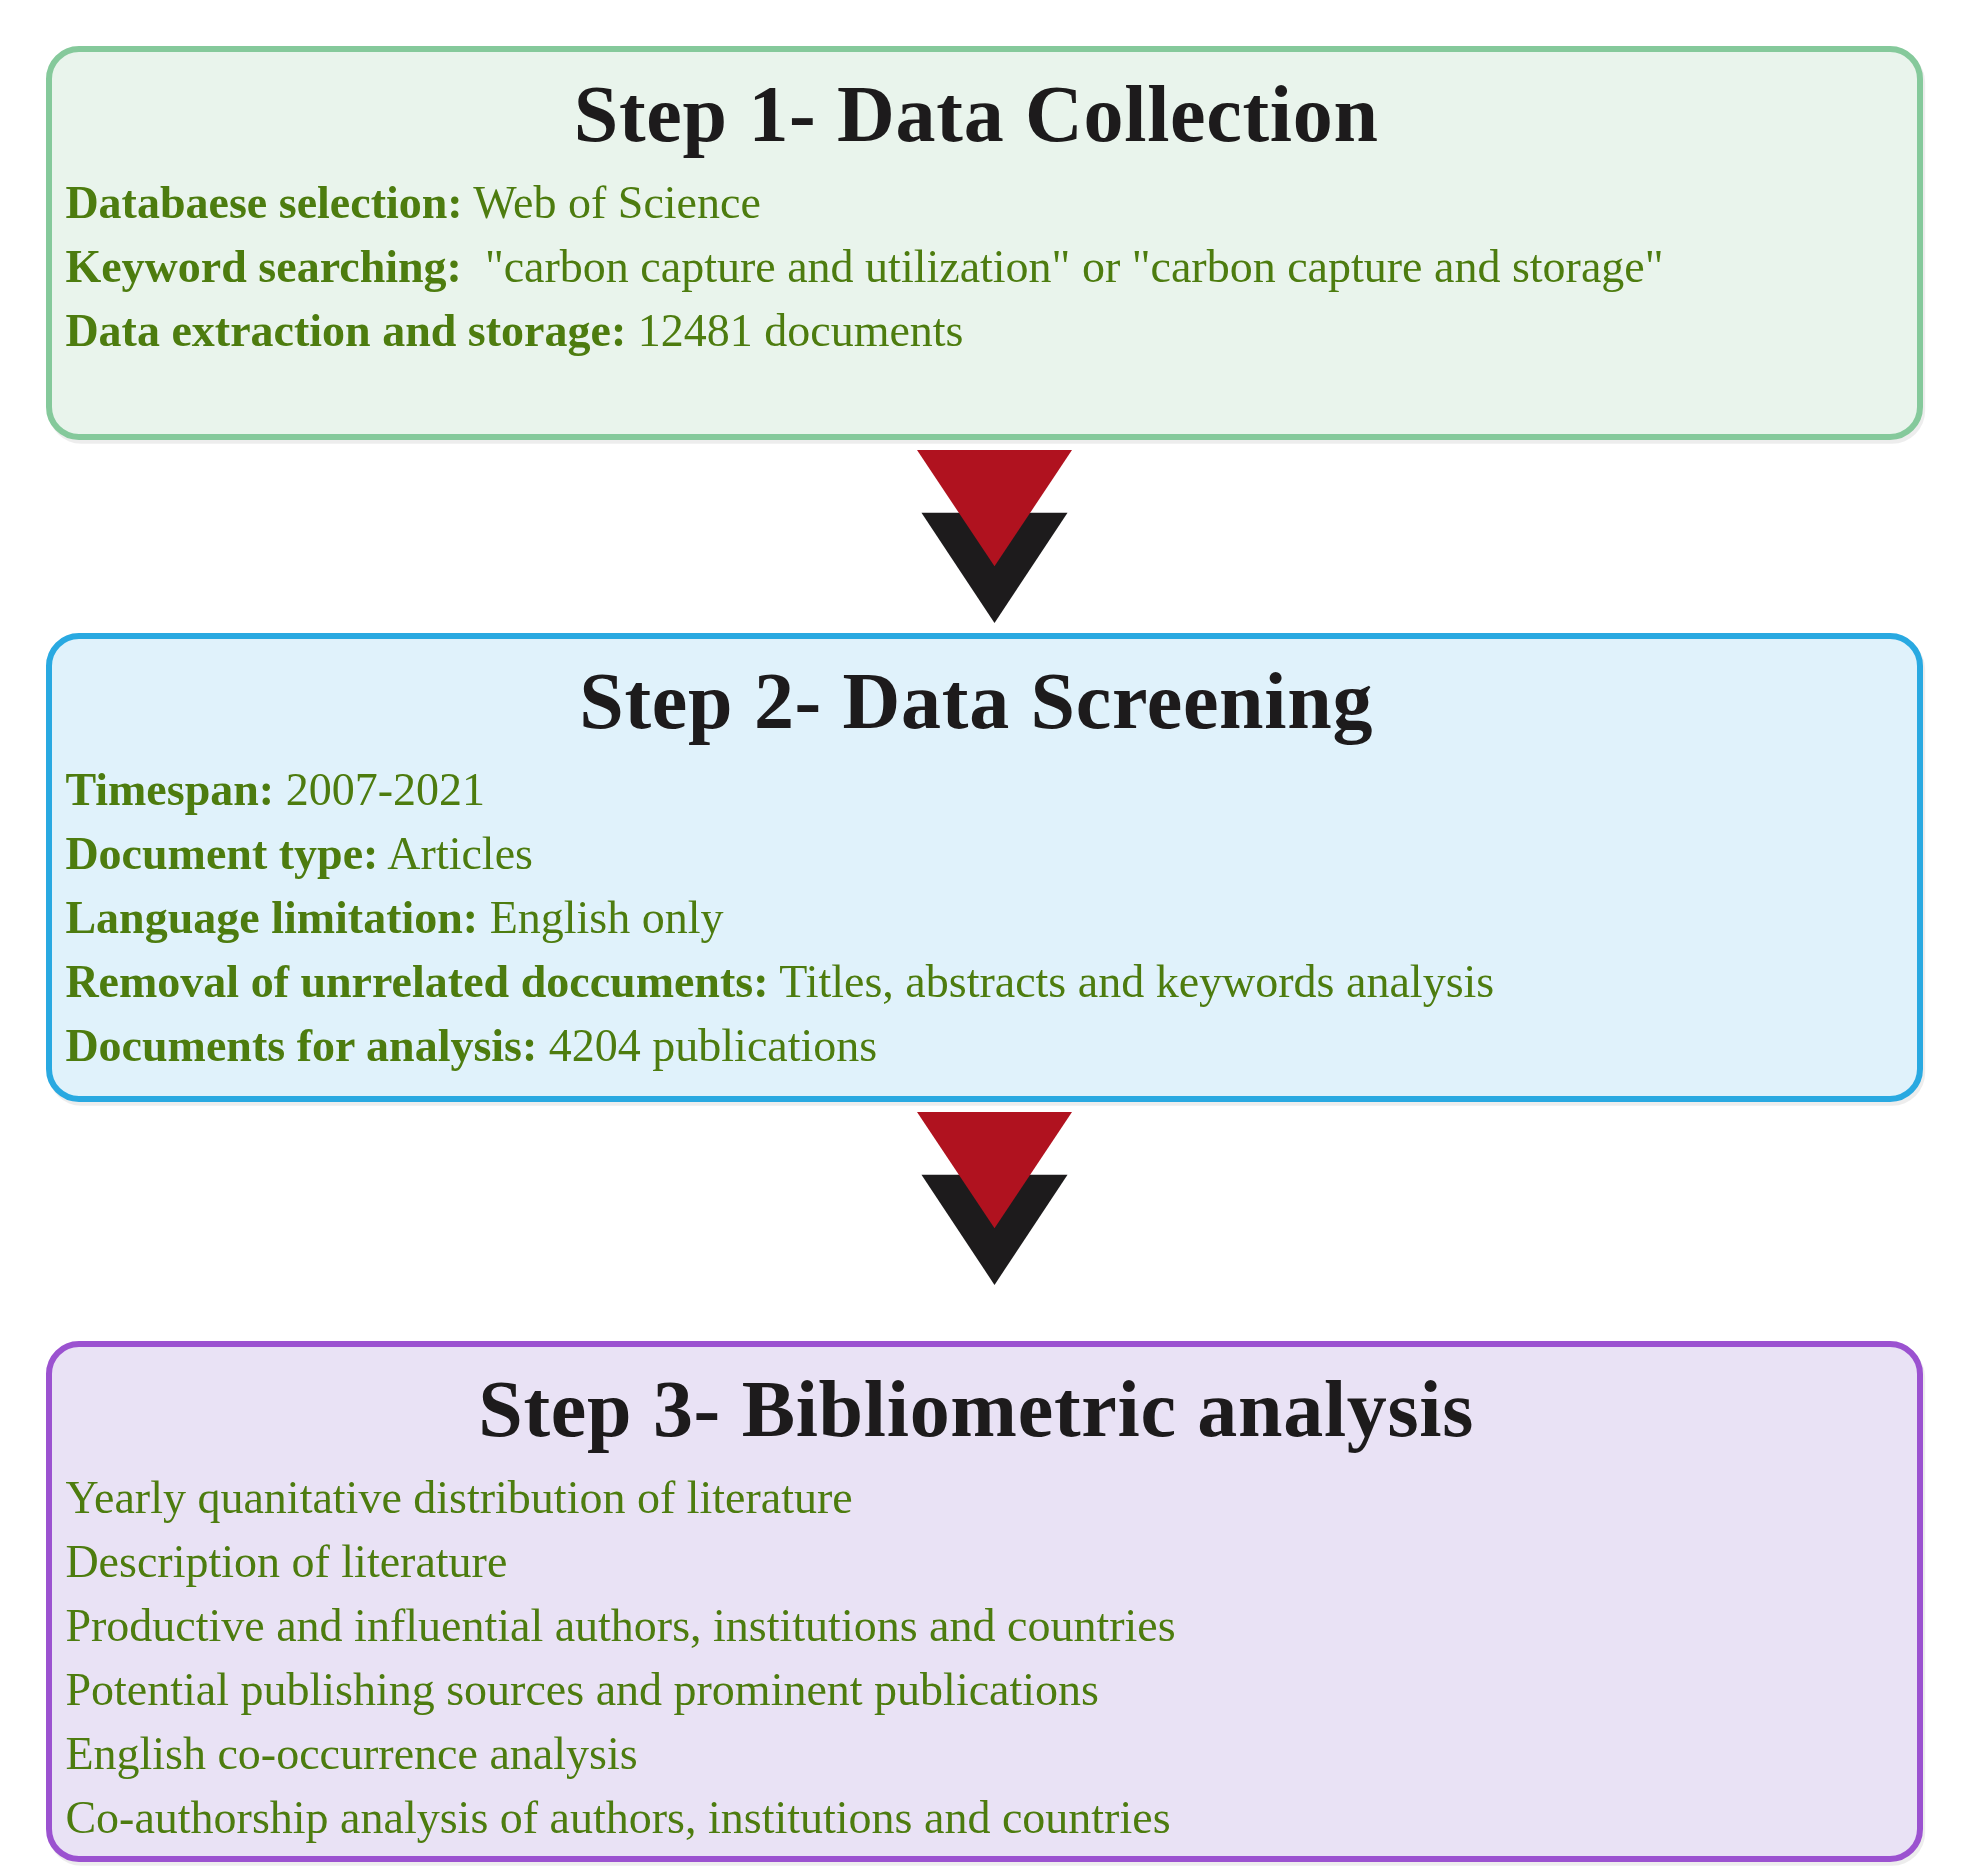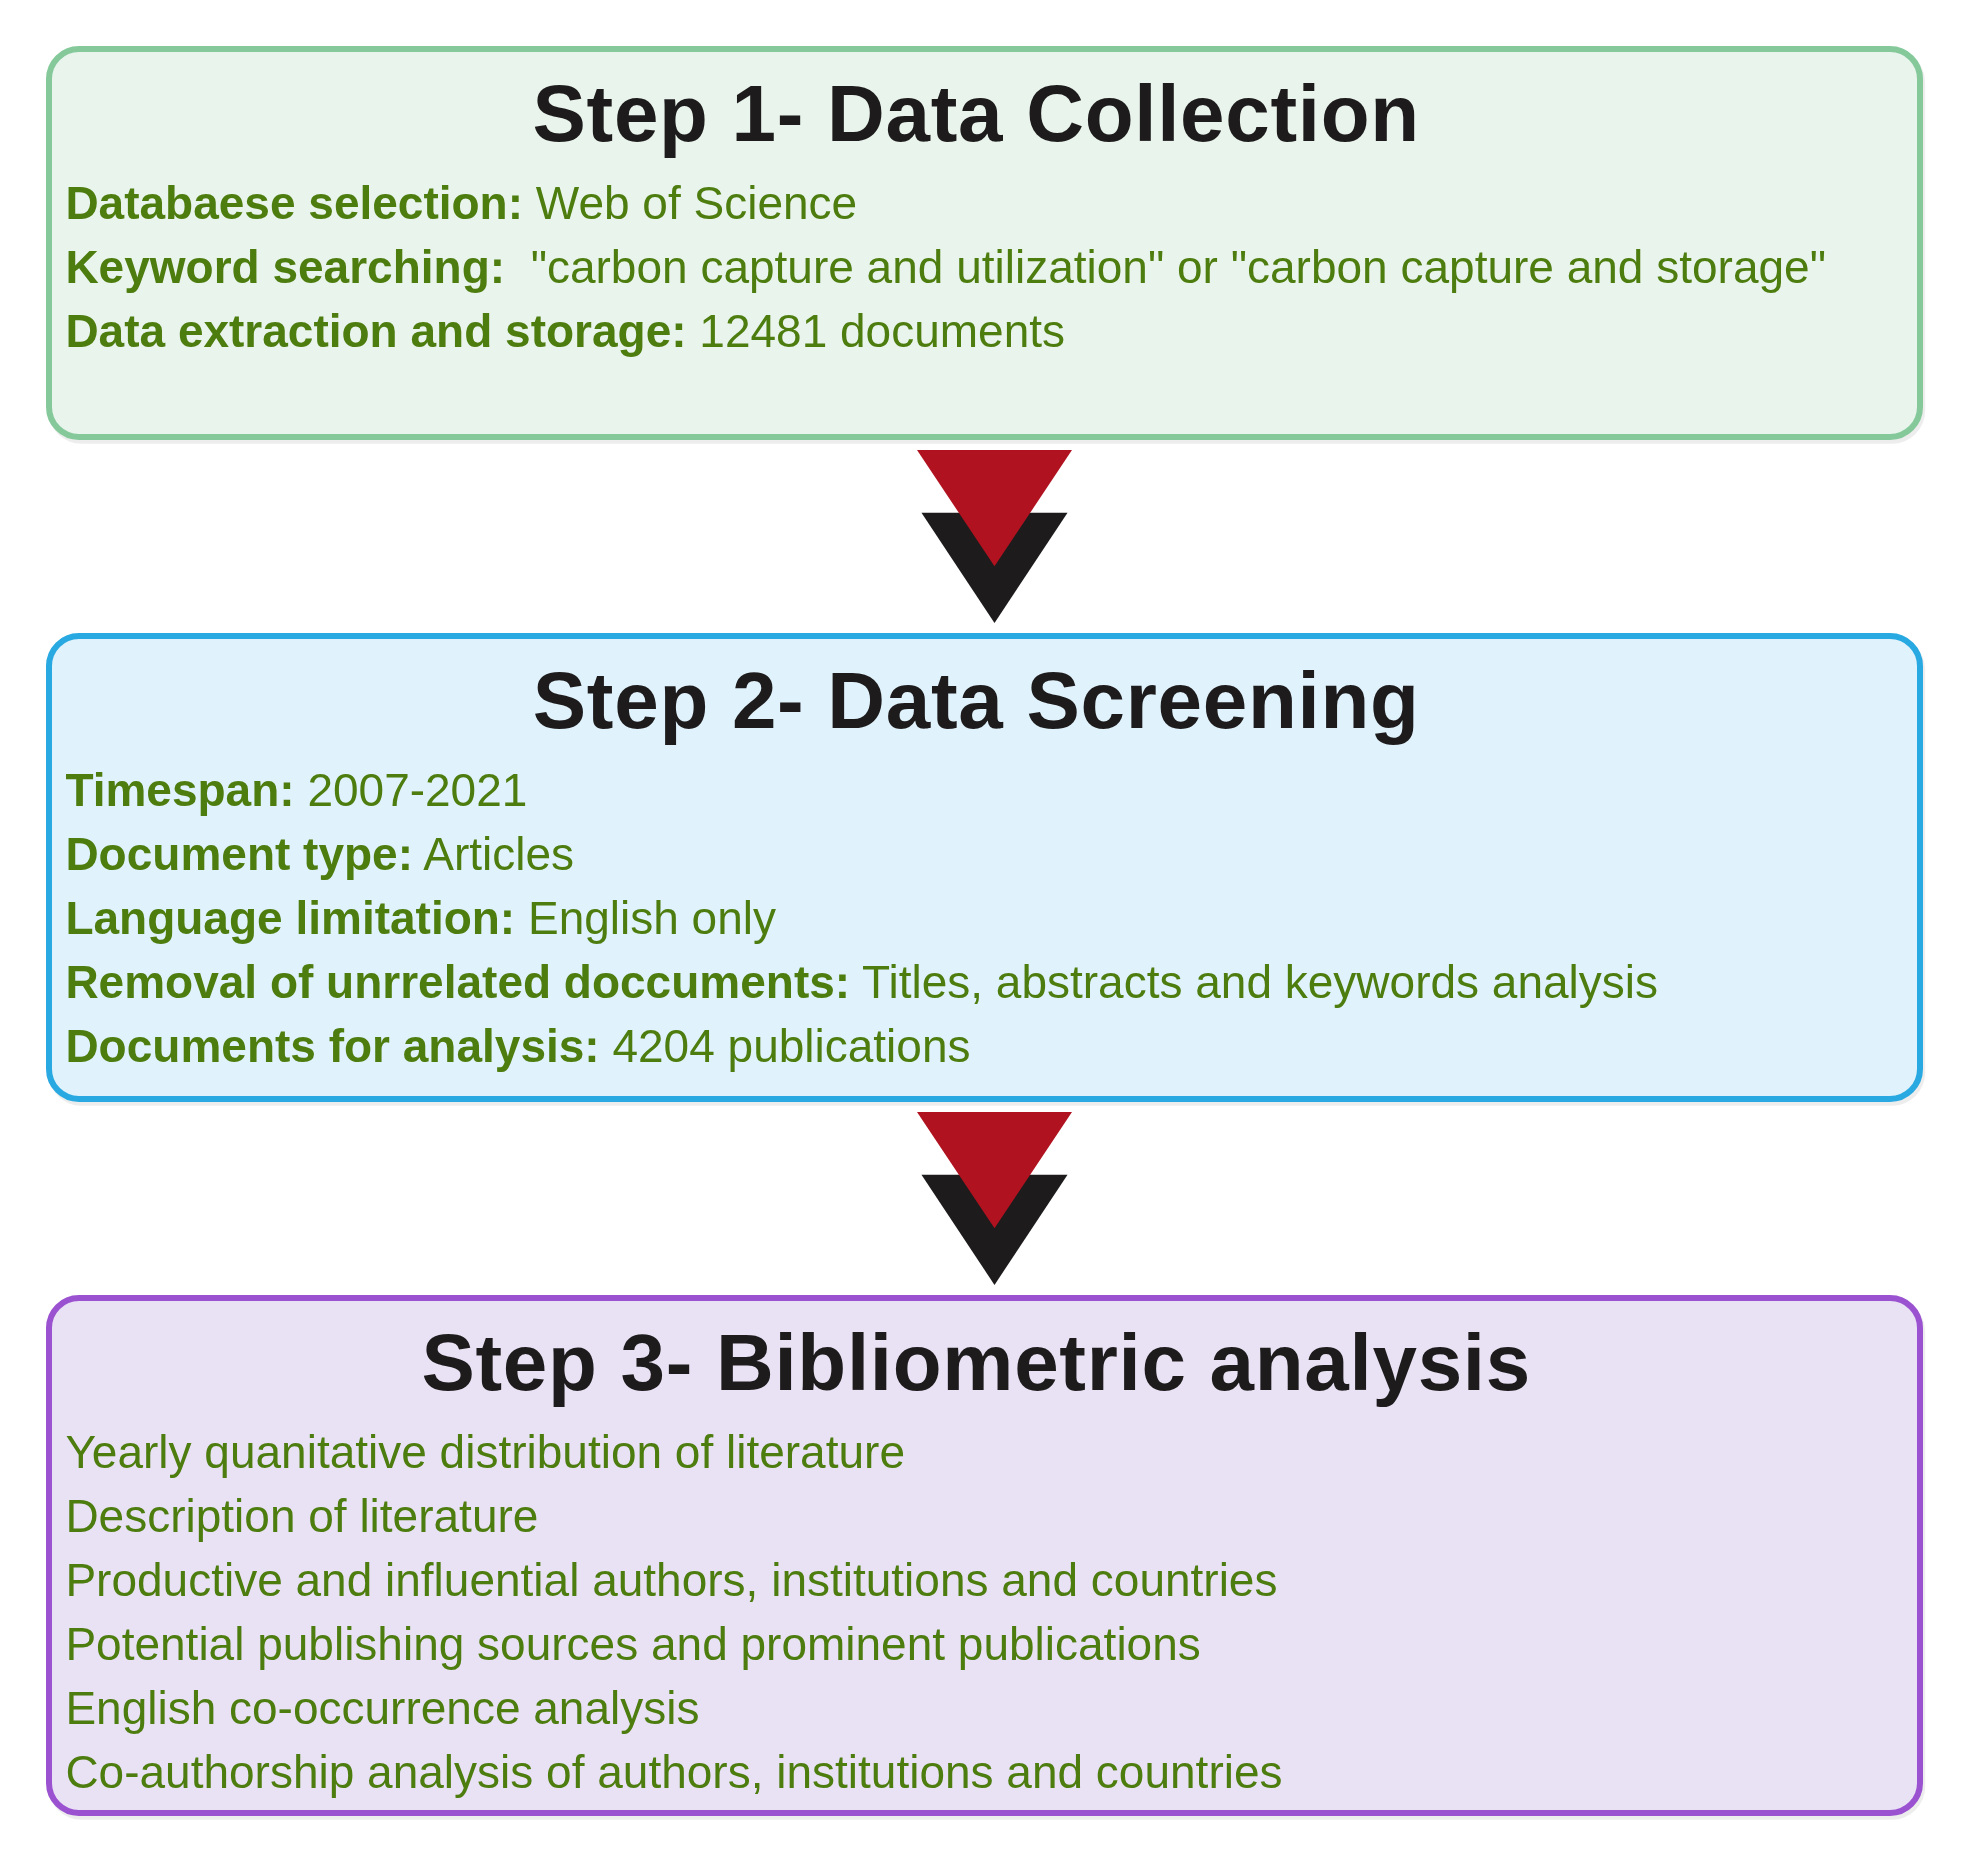--- a/index.html
+++ b/index.html
@@ -11,32 +11,33 @@
     width: 1965px;
     height: 1868px;
     font-family: "Liberation Sans", "DejaVu Sans", sans-serif;
     color: #1d1b1c;
   }
   .canvas {
     box-sizing: border-box;
     width: 1965px;
     height: 1552px;
     padding: 46px 22px 0 46px;
+    font-family: Liberation Serif, serif;
   }
   .step-box {
     box-sizing: border-box;
     width: 1877px;
     border: 6px solid;
     border-radius: 33px;
     padding: 16.4px 30px 0 13.4px;
     box-shadow: 2.2px 3.7px 0 rgba(0,0,0,0.07);
   }
   #step1 { height: 394px; }
   #step2 { height: 469px; }
-  #step3 { height: 521px; }
+  #step3 { height: 521px; margin-top: 46px; }
   .step-title {
     margin: 0 0 10.4px 0;
     text-align: center;
     font-size: 80px;
     line-height: 1.15;
     font-weight: bold;
     letter-spacing: 0.7px;
     color: #1d1b1c;
   }
   .line {

